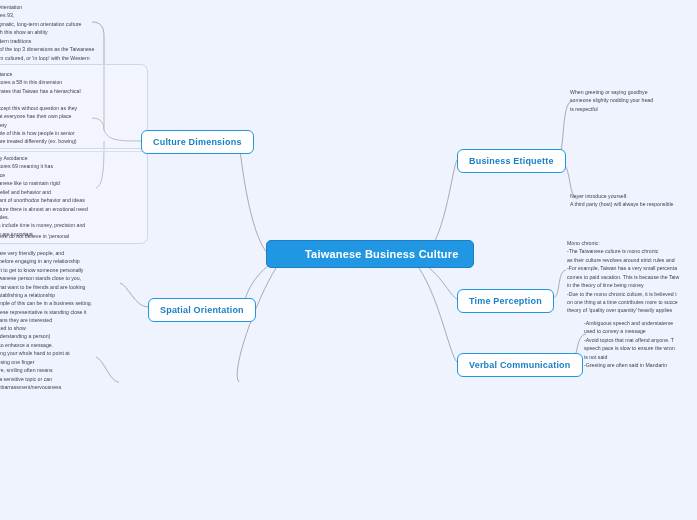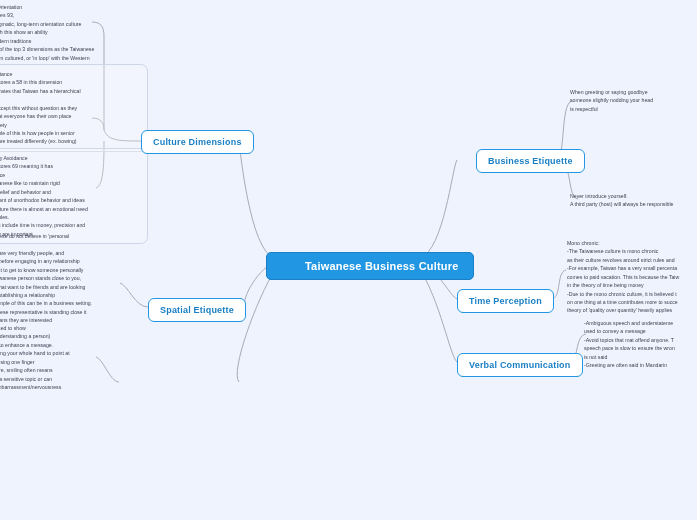--- a/index.html
+++ b/index.html
@@ -58,24 +58,24 @@
   #leaf-uncertainty{left:-32px;top:148px;width:180px;}
   #leaf-spatial{left:-32px;top:230px;width:185px;}
   #leaf-nonverbal{left:-32px;top:322px;width:175px;}
 
   
   #node-hofstede{left:141px;top:130px;}
   #node-spatial{left:148px;top:298px;}
   #node-nonverbal{left:119px;top:373px;}
 
   
-  #node-root{left:266px;top:252px;padding-left:38px;}
-
-  
-  #node-etiquette{left:476px;top:149px;}
+  #node-root{left:266px;top:240px;padding-left:38px;}
+
+  
+  #node-etiquette{left:457px;top:149px;}
   #node-time{left:457px;top:289px;}
   #node-verbal{left:457px;top:353px;}
 
   
   #leaf-greeting{left:567px;top:86px;width:150px;}
   #leaf-introduce{left:567px;top:190px;width:150px;}
   #leaf-monochronic{left:564px;top:237px;width:160px;}
   #leaf-verbaltext{left:581px;top:317px;width:145px;}
 </style>
 </head>
@@ -156,21 +156,21 @@
 empathy (understanding a person)
 -Used often to enhance a message.
 -When pointing your whole hand to point at
 rather than using one finger
 -In this culture, smiling often means
 covering up a sensitive topic or can
 represent embarrassment/nervousness</div>
 
   <div class="node branch" id="node-hofstede">Culture Dimensions</div>
 
-  <div class="node branch" id="node-spatial">Spatial Etiquette</div>
+  <div class="node branch" id="node-spatial">Spatial Orientation</div>
 
 
   <div class="node" id="node-root">Taiwanese Business Culture</div>
 
   <div class="node branch" id="node-etiquette">Business Etiquette</div>
 
   <div class="node branch" id="node-verbal">Verbal Communication</div>
 
   <div class="node branch" id="node-time">Time Perception</div>
 

